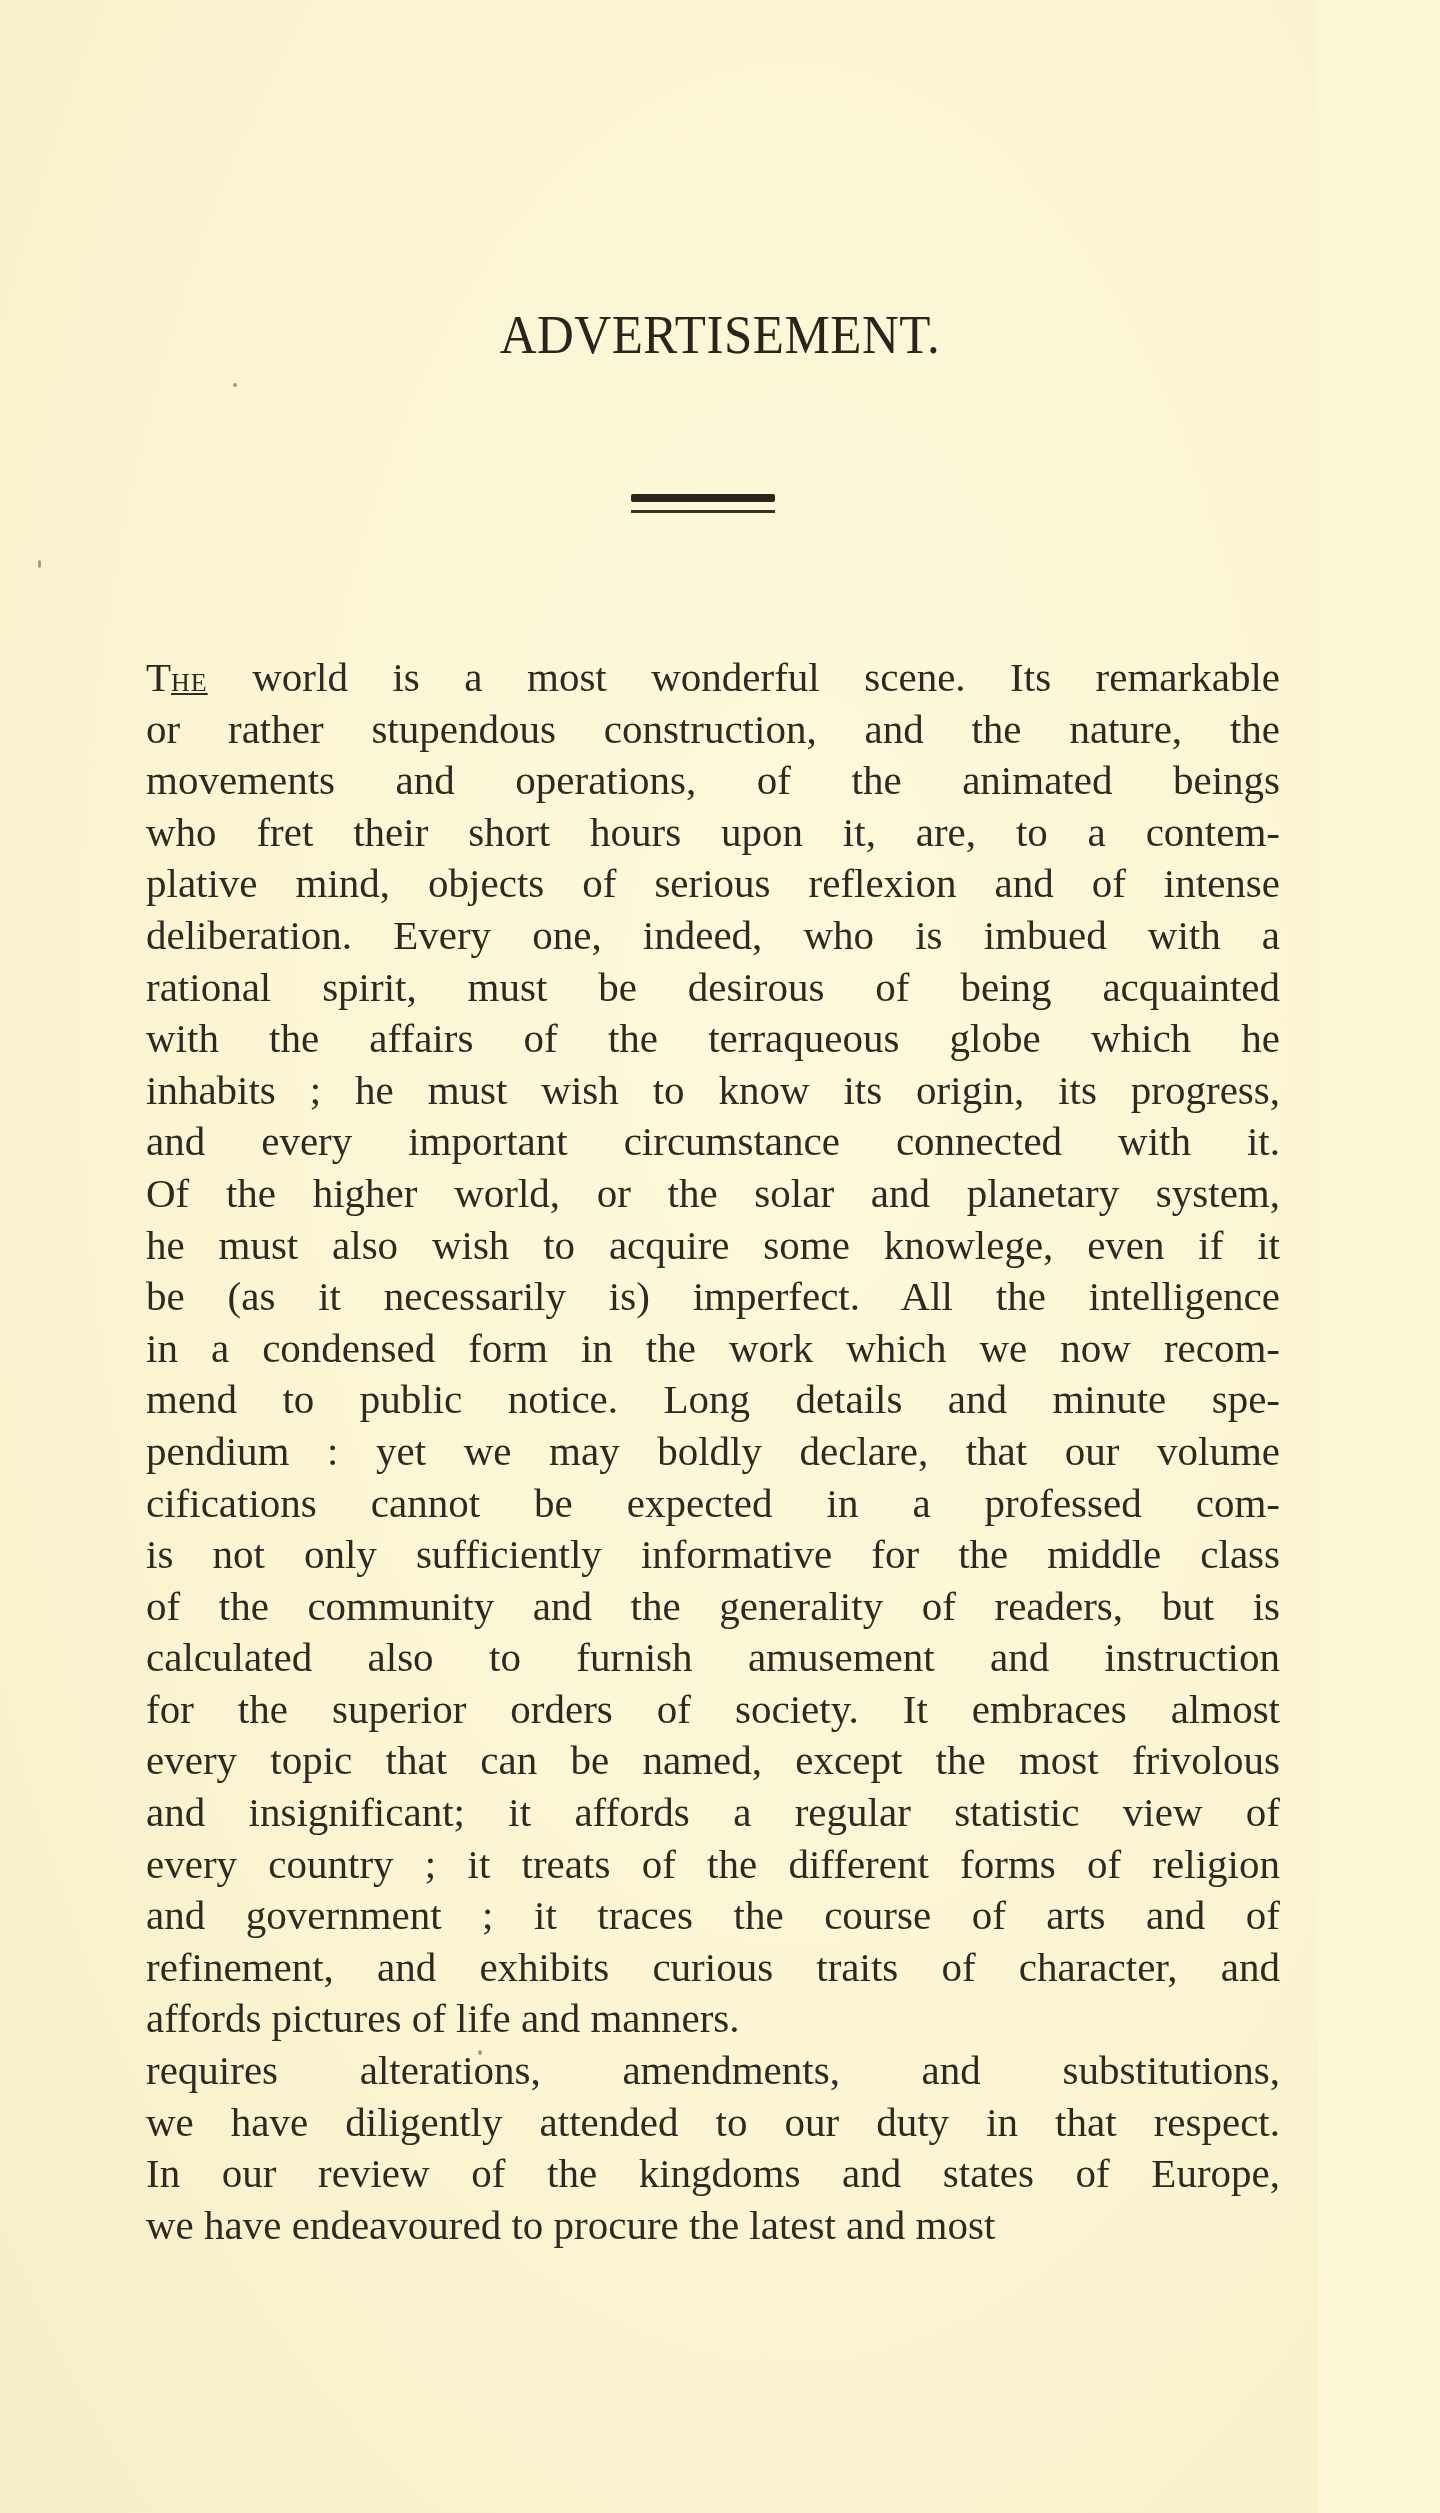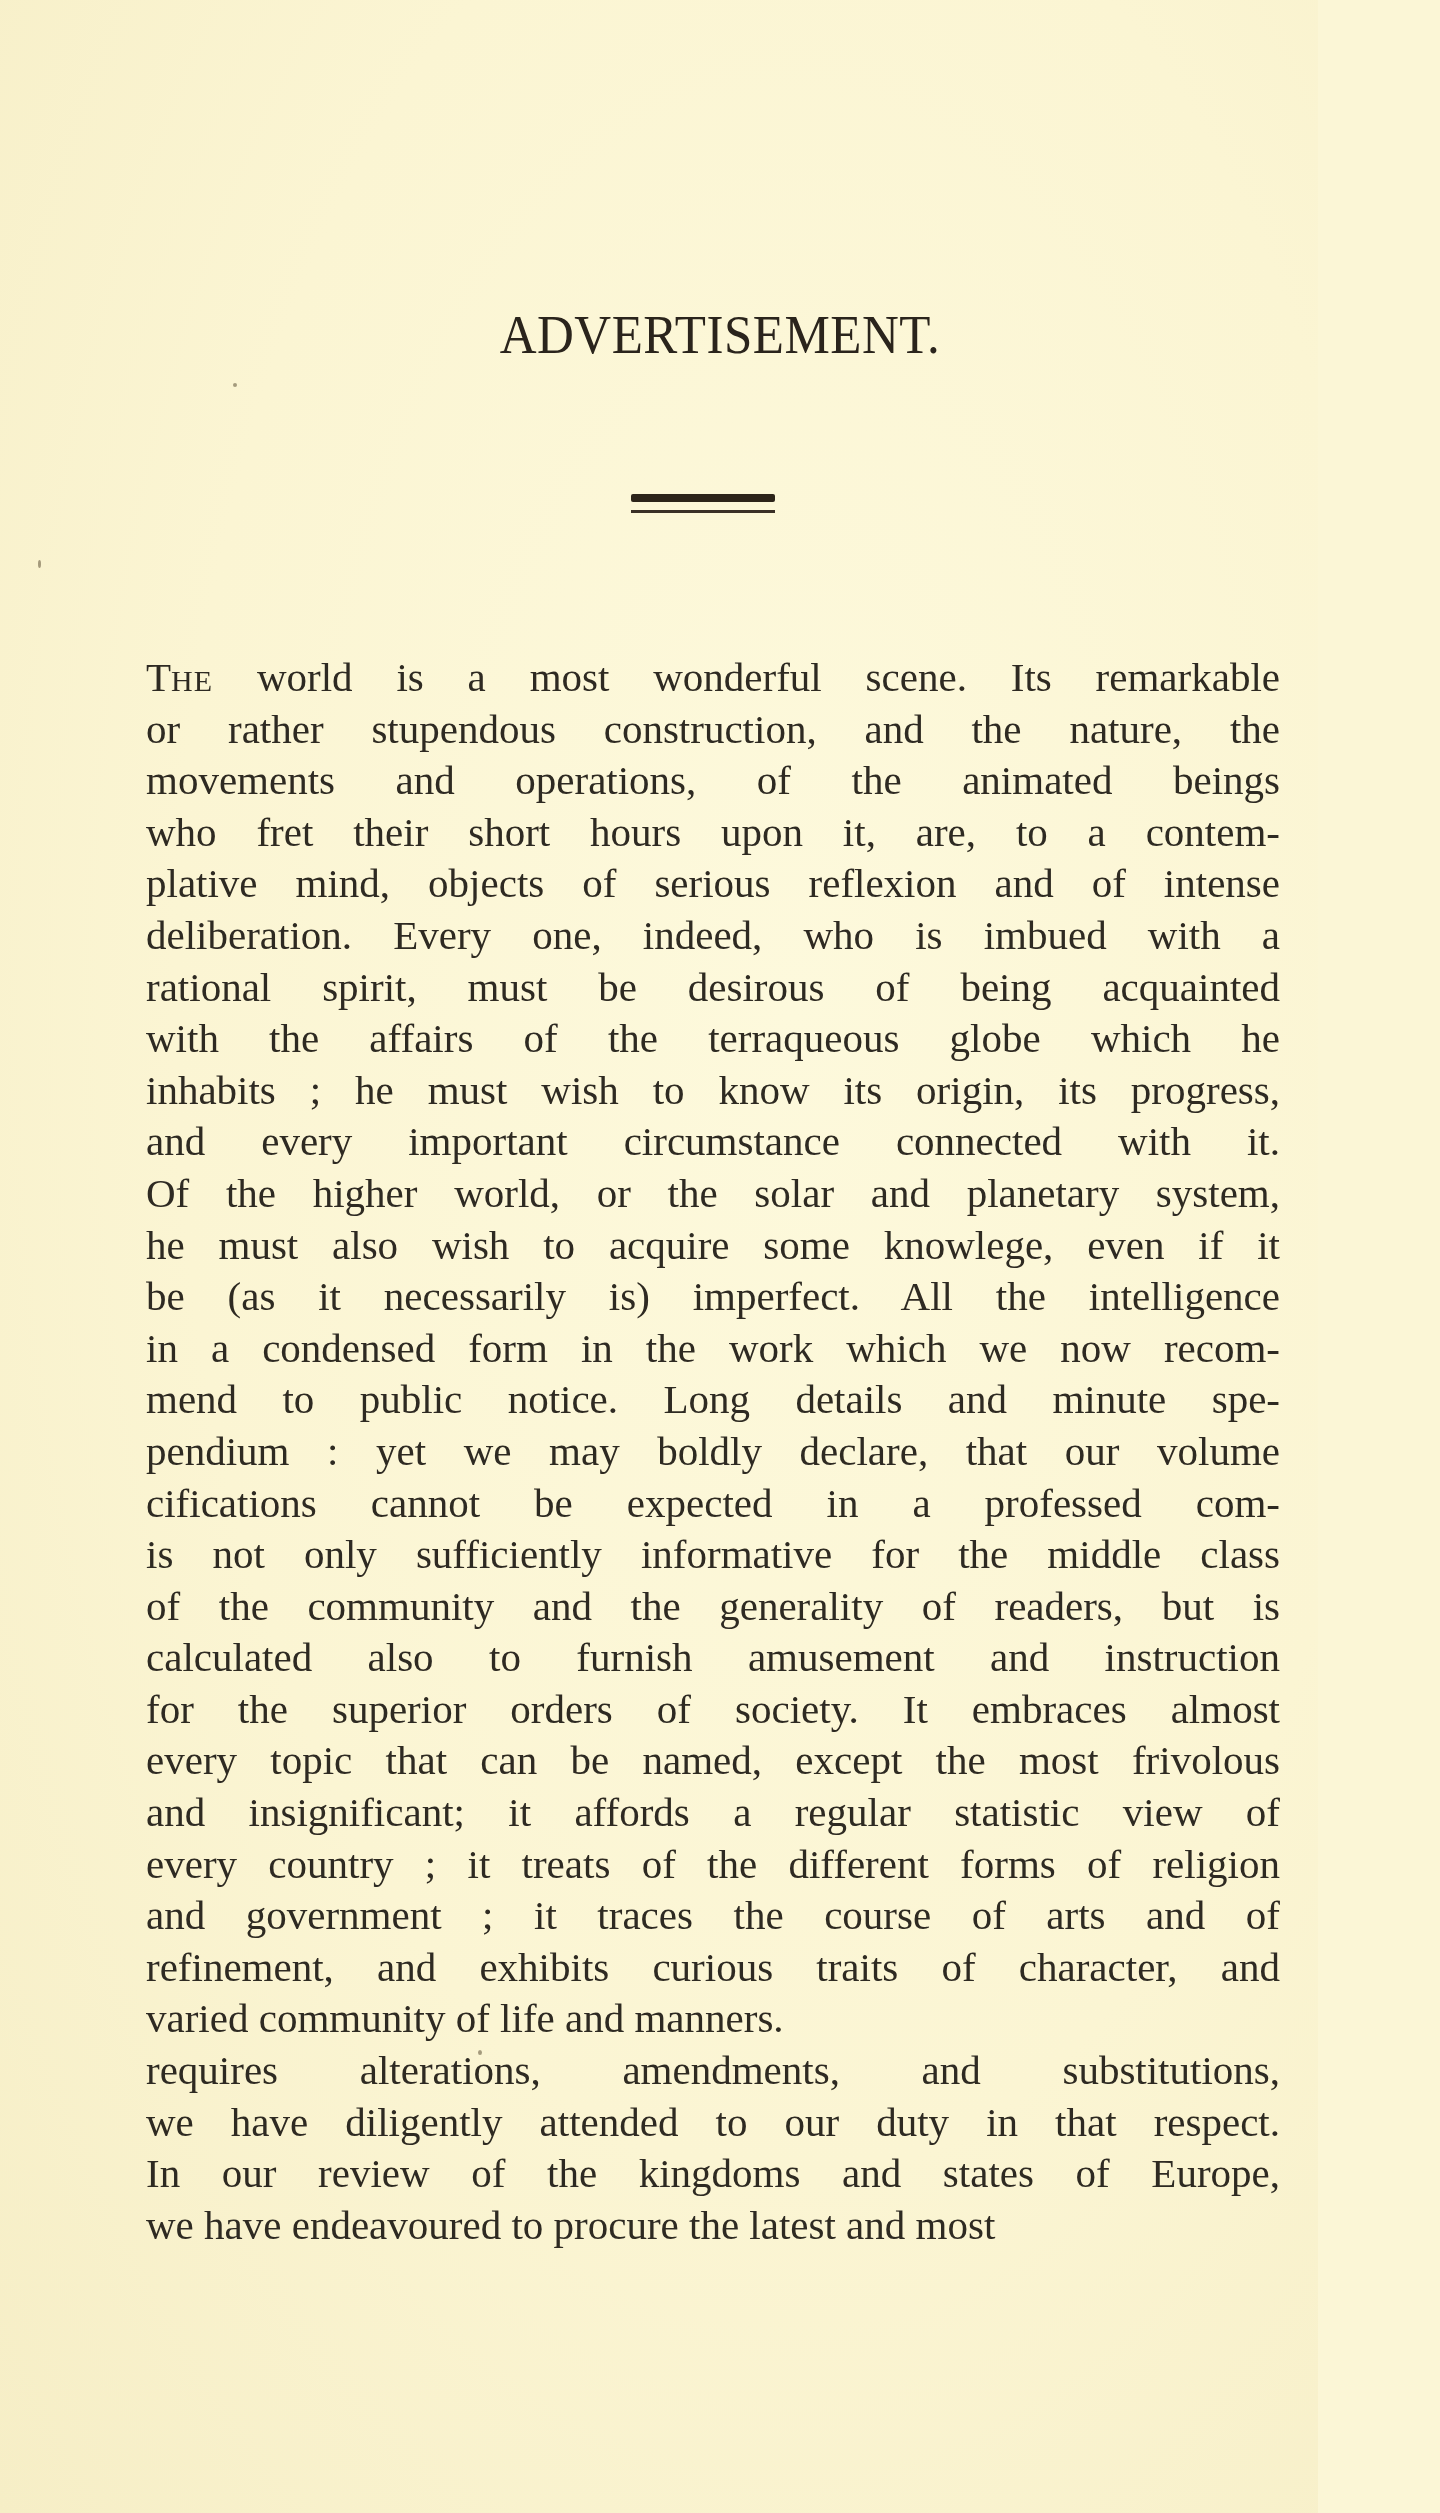--- a/index.html
+++ b/index.html
@@ -62,21 +62,21 @@
     }
     .line {
       display: block;
       white-space: nowrap;
       text-align: justify;
       text-align-last: justify;
       height: 51.6px;
     }
     .line.last { text-align-last: left; }
     .line.indent { padding-left: 36px; }
-    .sc { font-size: 30px; letter-spacing: 1px; }
+    .sc { font-size: 26px; letter-spacing: 1px; text-decoration: underline; }
     .speck {
       position: absolute;
       background: #6b5f45;
       border-radius: 50%;
       opacity: 0.6;
     }
   </style>
 </head>
 <body>
 
@@ -110,21 +110,21 @@
           <span class="line">cifications cannot be expected in a professed com-</span>
           <span class="line">is not only sufficiently informative for the middle class</span>
           <span class="line">of the community and the generality of readers, but is</span>
           <span class="line">calculated also to furnish amusement and instruction</span>
           <span class="line">for the superior orders of society.  It embraces almost</span>
           <span class="line">every topic that can be named,  except the most frivolous</span>
           <span class="line">and insignificant;  it affords a regular statistic view of</span>
           <span class="line">every country ;  it treats of the different forms of religion</span>
           <span class="line">and government ;  it traces the course of arts and of</span>
           <span class="line">refinement, and exhibits curious traits of character, and</span>
-          <span class="line last">varied community of life and manners.</span>
+          <span class="line last">affords pictures of life and manners.</span>
         </div>
         <div>
           <span class="line">requires alterations, amendments, and substitutions,</span>
           <span class="line">we have diligently attended to our duty in that respect.</span>
           <span class="line">In our review of the kingdoms and states of Europe,</span>
           <span class="line last">we have endeavoured to procure the latest and most</span>
         </div>
       </div>
   </div>
 

